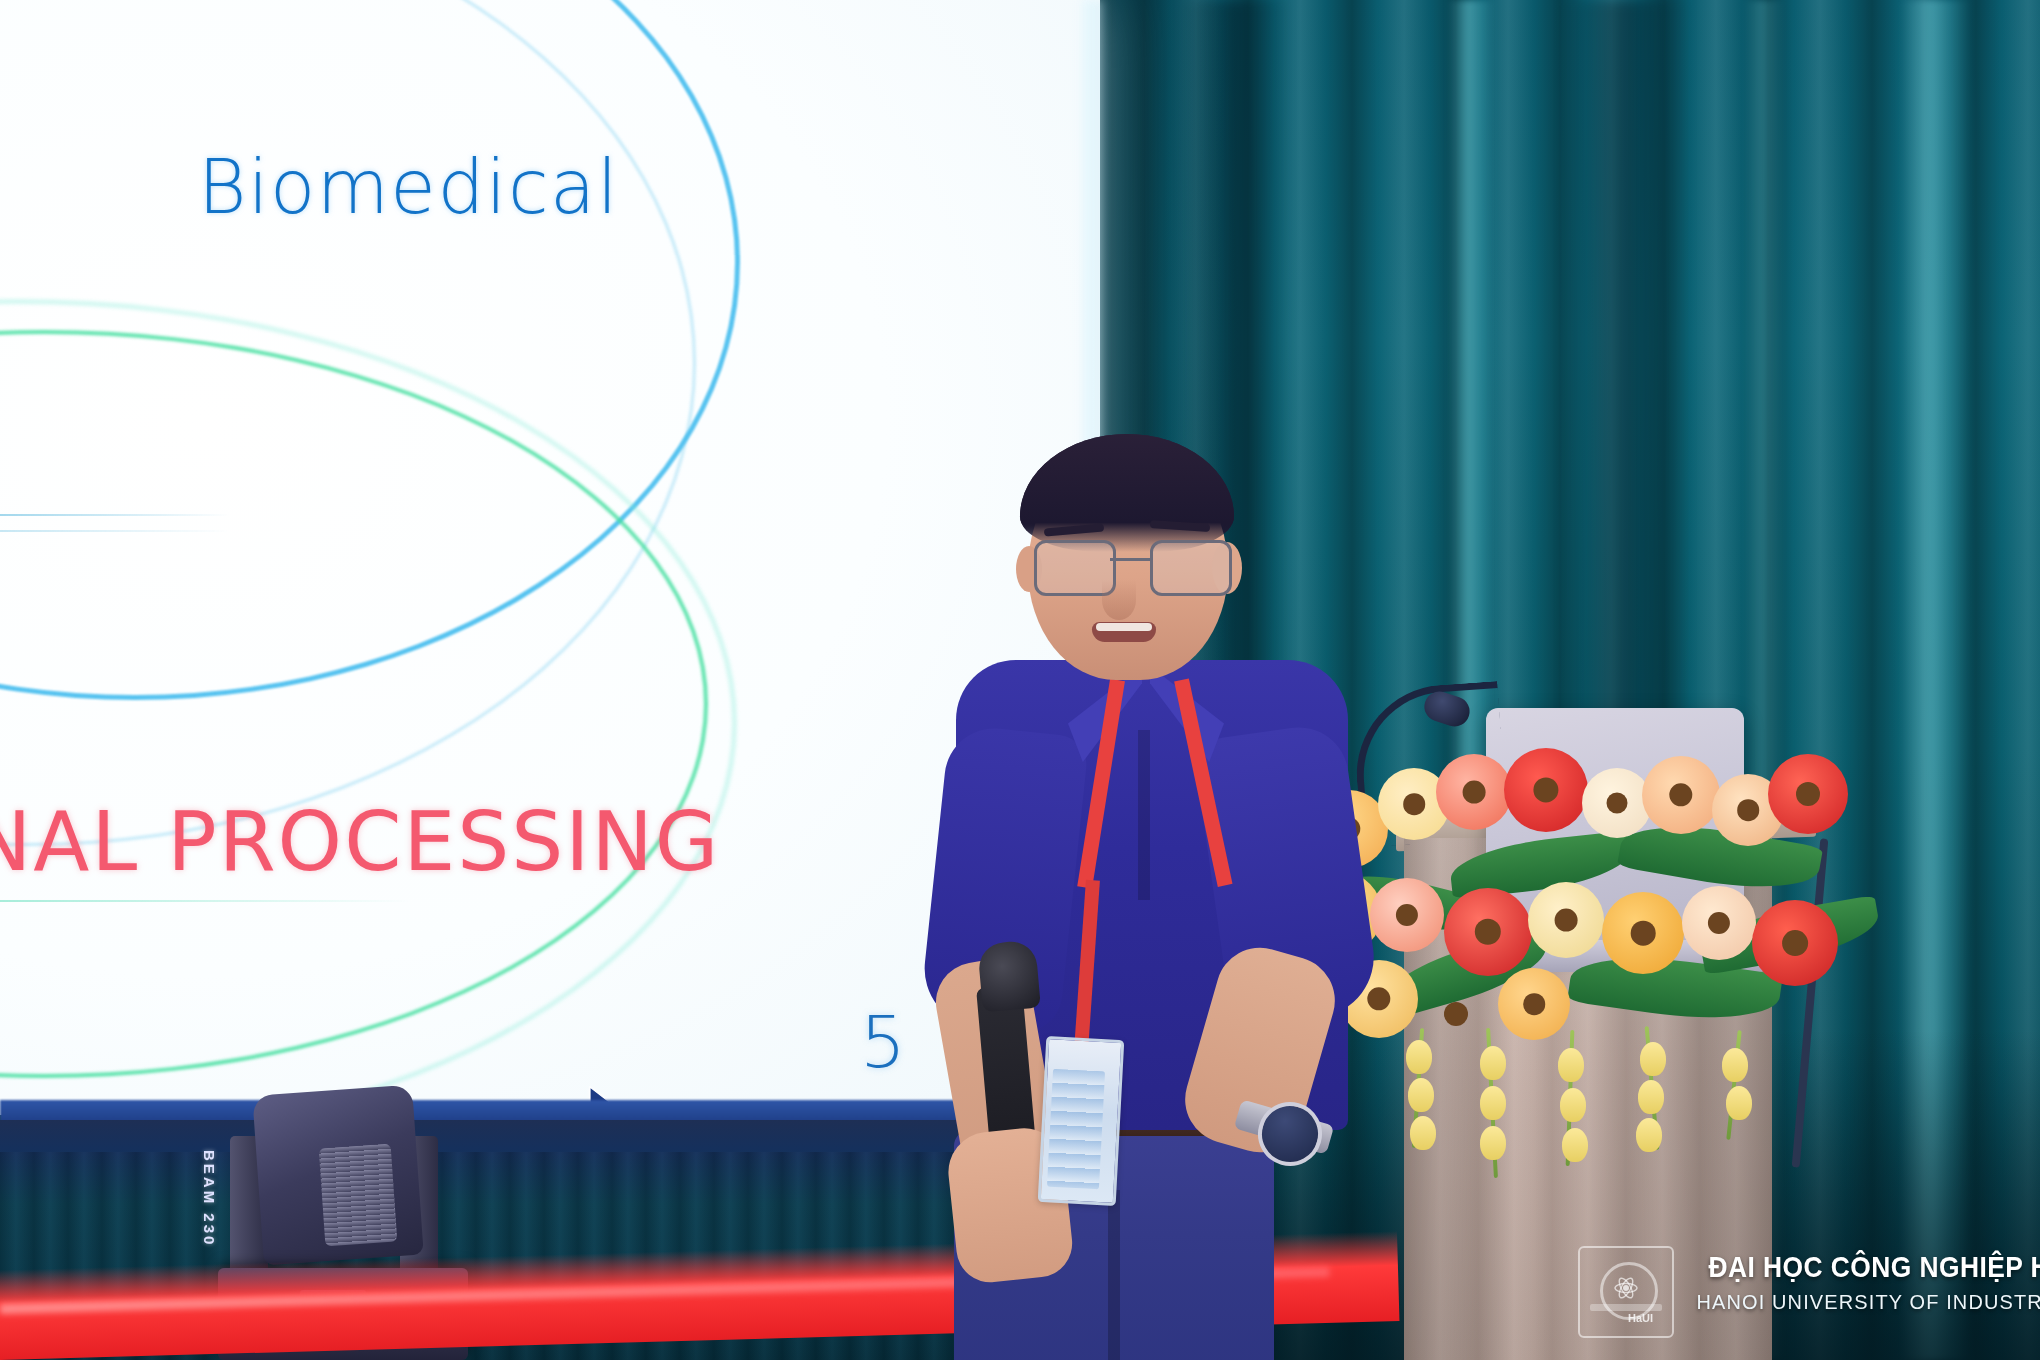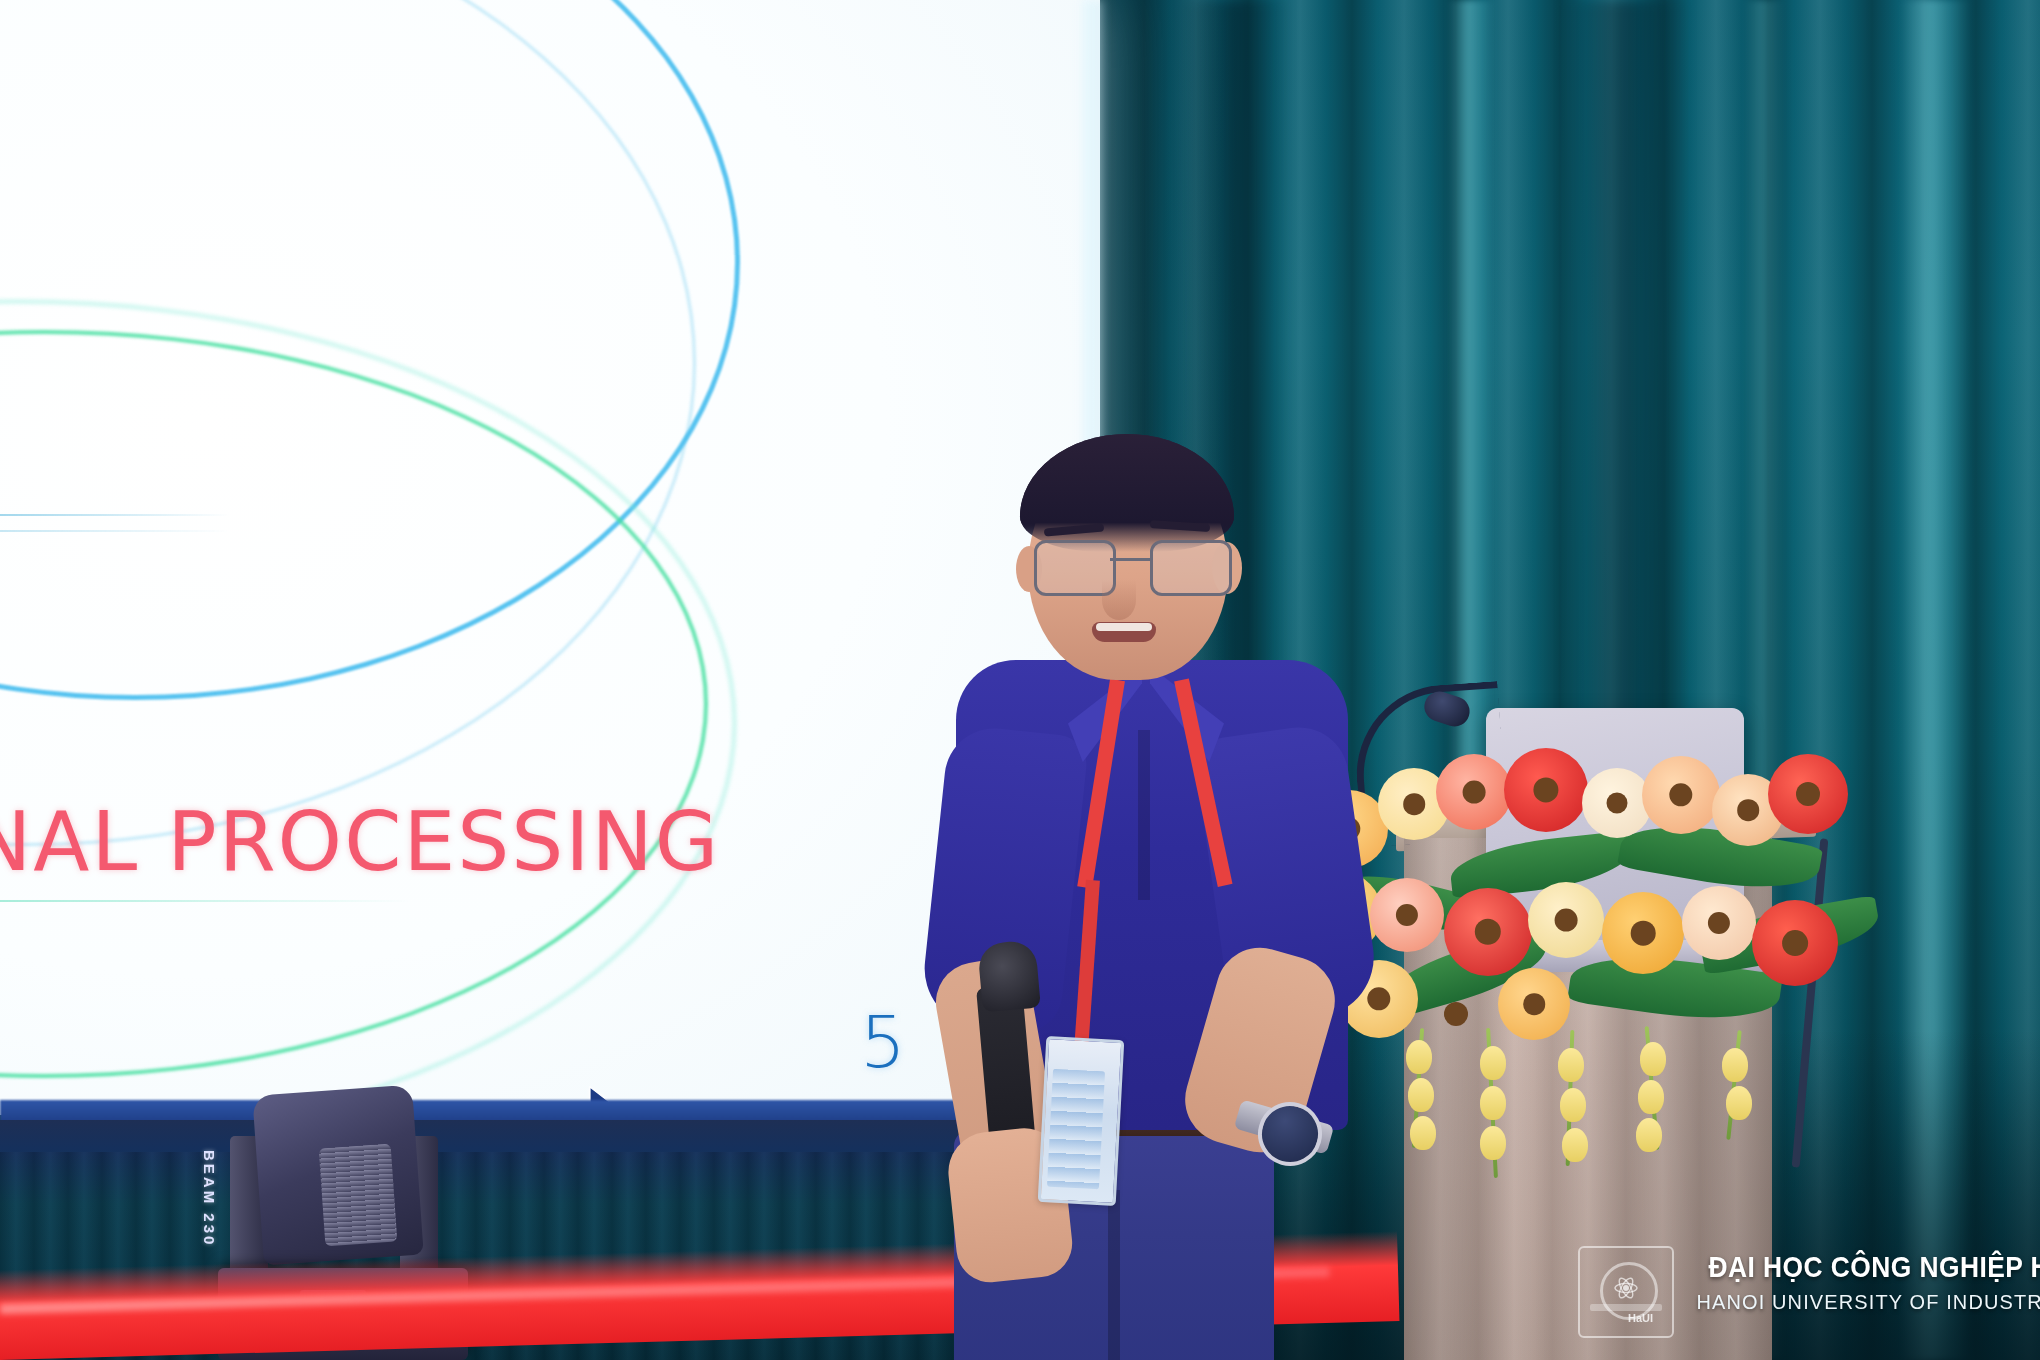--- a/index.html
+++ b/index.html
@@ -401,20 +401,21 @@
     <div class="arc arc-blue-big2"></div>
     <div class="arc arc-blue-big"></div>
     <div class="arc arc-green2"></div>
     <div class="arc arc-green"></div>
     <div class="hairline" style="top:514px;width:240px;"></div>
     <div class="hairline" style="top:530px;width:240px;opacity:.6;"></div>
     <div class="hairline" style="top:900px;width:420px;background:linear-gradient(90deg,rgba(80,220,180,.5),rgba(120,230,200,0));"></div>
   </div>
   <div class="screen-edge-right"></div>
 
+  <div class="slide-title-1">Biomedical</div>
   <div class="slide-heading">NAL PROCESSING</div>
   <div class="slide-pagenum">5</div>
 
   <svg class="cursor" viewBox="0 0 28 34">
     <polygon points="2,1 2,27 9,21 13,31 18,29 14,19 24,18" fill="#1b3a84" stroke="#ffffff" stroke-width="1.2"></polygon>
   </svg>
 
   <div class="screen-bottom-bar"></div>
 
   <div class="stage-dark"></div>

